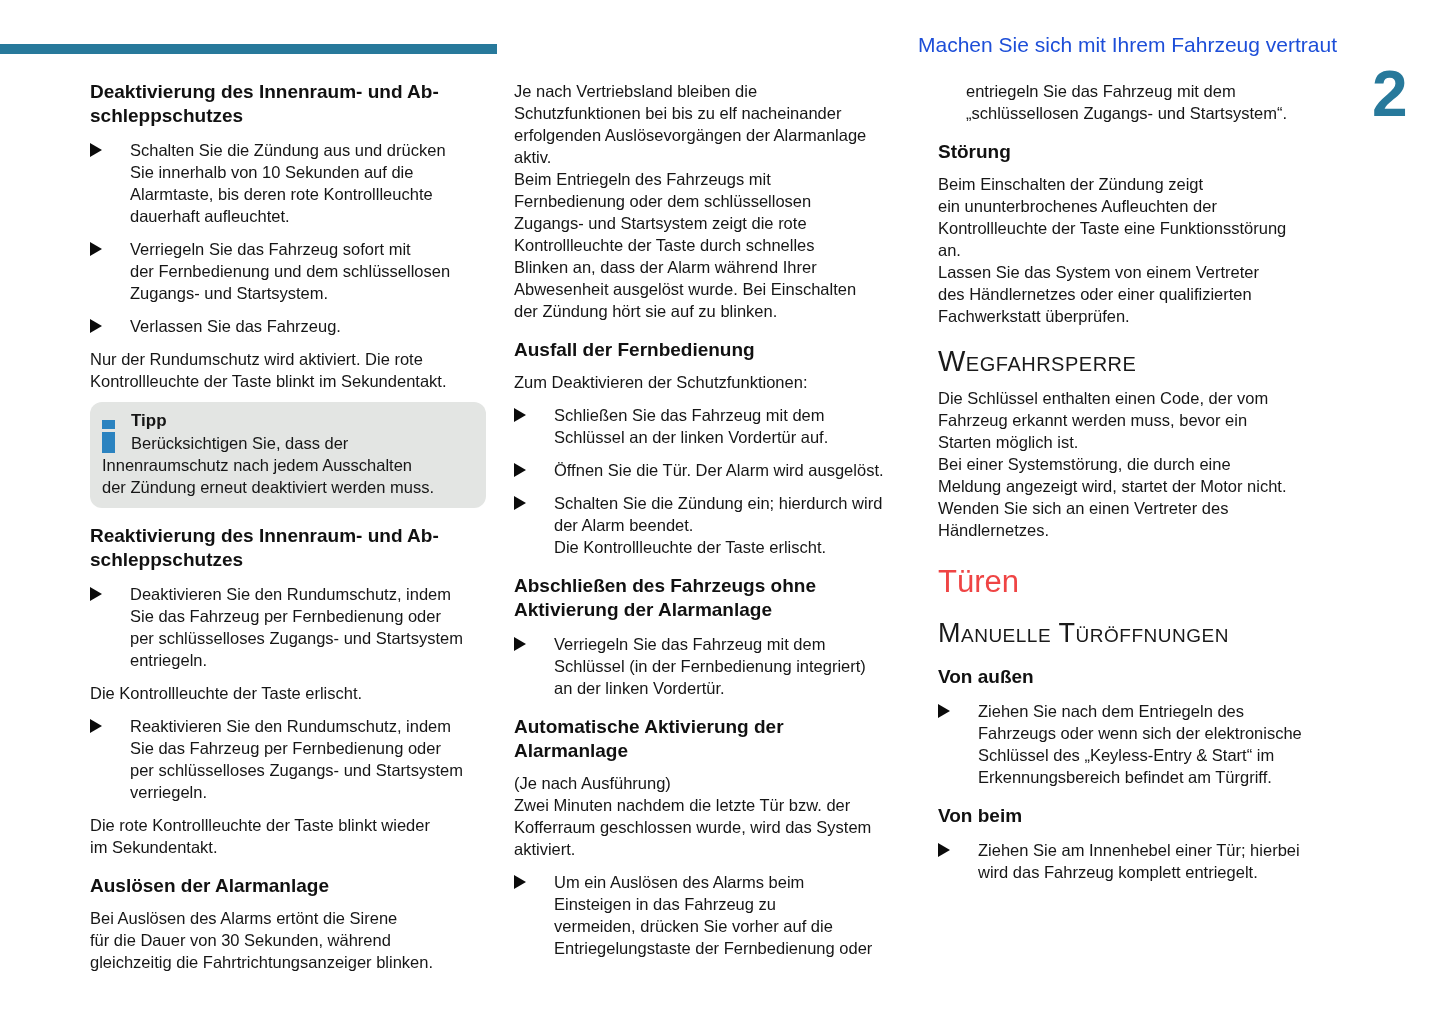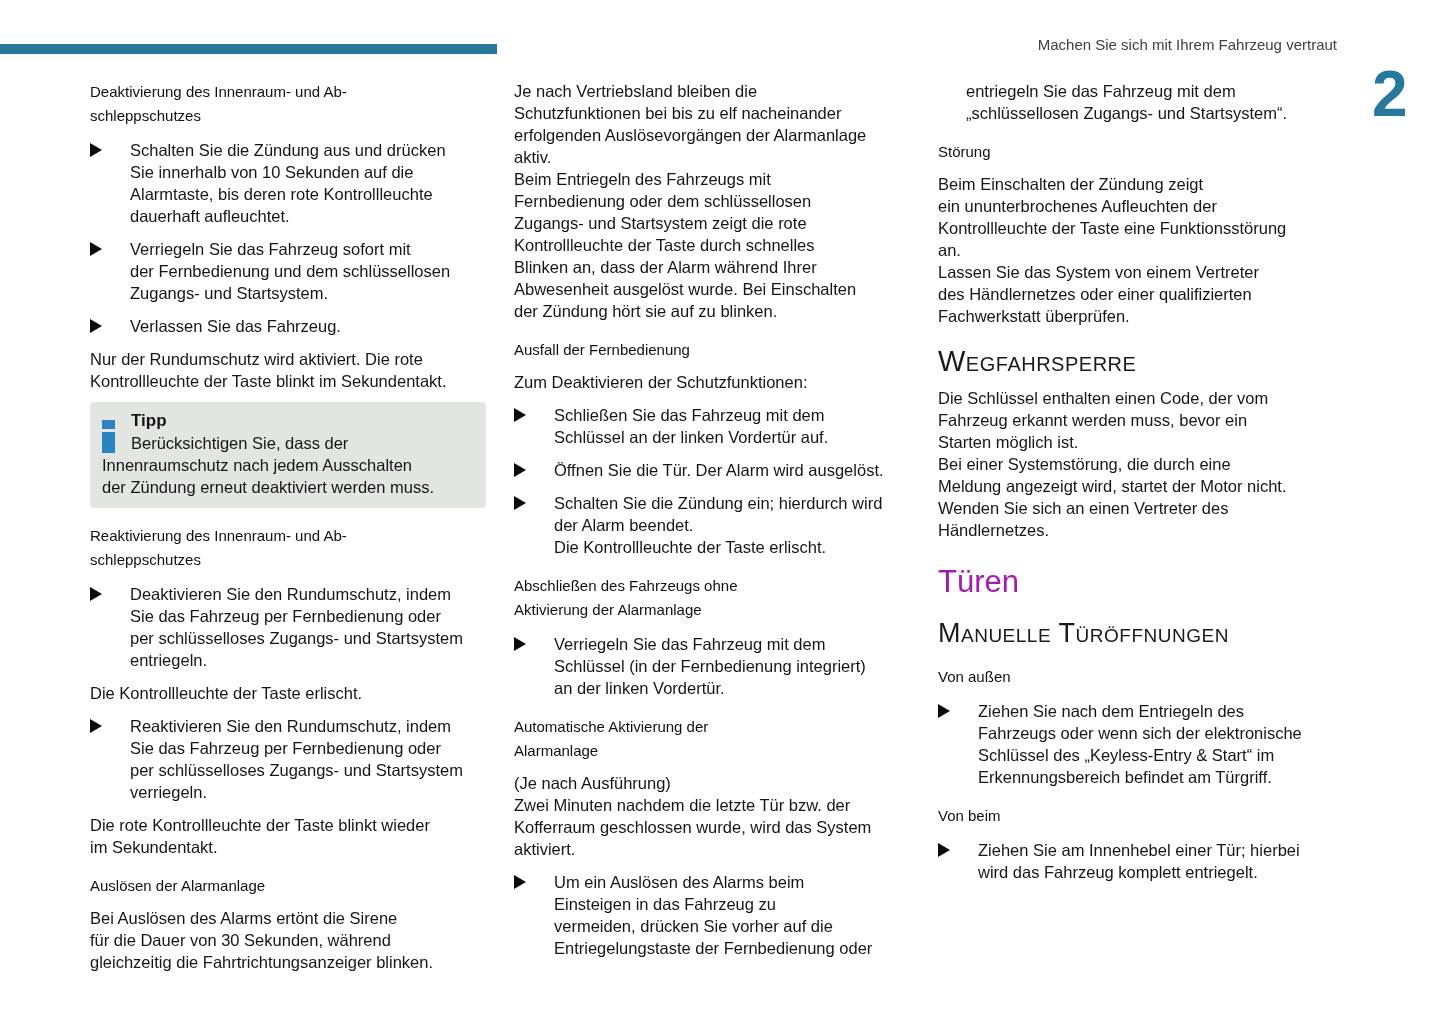--- a/index.html
+++ b/index.html
@@ -12,21 +12,21 @@
     overflow:hidden;
   }
   
   .accent-bar{
     position:absolute;left:0;top:44px;width:497px;height:10px;
     background:var(--accent,#27799B);
   }
   
   .running-header{
     position:absolute;top:35px;right:108px;
-    font-size:15px;line-height:20px;color:#404040;
+    font-size:21px;line-height:20px;color:#1d4ed8;
     white-space:nowrap;
   }
   
   .chapter-number{
     position:absolute;top:62px;left:1372px;
     font-size:64px;line-height:64px;font-weight:900;
     color:var(--accent,#27799B);
     letter-spacing:-1px;
   }
   
@@ -41,52 +41,52 @@
   .col-3{left:938px;width:394px;}
   .col > :first-child{margin-top:0;}
 
   p.body{
     font-size:16.5px;line-height:22px;margin:9px 0;
     white-space:pre-line;
   }
   p.indent{padding-left:28px;}
 
   h3.sub{
-    font-size:15px;line-height:24px;font-weight:400;
+    font-size:19px;line-height:24px;font-weight:700;
     margin:16px 0 6px 0;white-space:pre-line;color:#111;
   }
   h2.caps{
     font-variant:small-caps;
     font-size:29px;line-height:32px;font-weight:400;
     letter-spacing:.5px;margin:18px 0 10px 0;color:#1a1a1a;
   }
   h2.caps.smaller{font-size:27px;}
   h1.gray{
     font-size:31px;line-height:34px;font-weight:400;
-    color:#a21caf;margin:24px 0 8px 0;
+    color:#ef4444;margin:24px 0 8px 0;
   }
 
   
   .bullet{display:flex;margin:11px 0;}
   .bullet .marker{
     flex:0 0 16px;margin-top:4px;
     width:0;height:0;
     border-top:7.5px solid transparent;
     border-bottom:7.5px solid transparent;
     border-left:12.5px solid #0b0b0b;
   }
   .bullet .btext{
     flex:1;font-size:16.5px;line-height:22px;margin:0 0 0 12px;
     white-space:pre-line;
   }
 
   
   .tipbox{
     background:var(--tipbg,#E3E5E3);
-    border-radius:4px;
+    border-radius:12px;
     margin:10px 0;
     padding:8px 12px 10px 12px;
   }
   .info-icon{
     float:left;width:13px;margin:10px 16px 0 0;
   }
   .info-icon .dot{display:block;width:13px;height:9px;background:var(--info,#2B83C0);}
   .info-icon .bar{display:block;width:13px;height:21px;background:var(--info,#2B83C0);margin-top:3px;}
   .tip-title{font-size:17px;line-height:22px;font-weight:700;}
   .tip-text{font-size:16.5px;line-height:22px;white-space:pre-line;}

